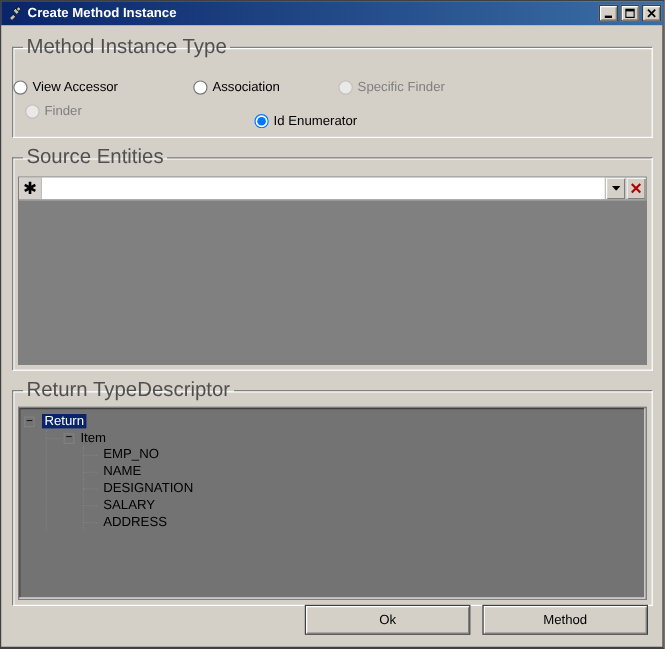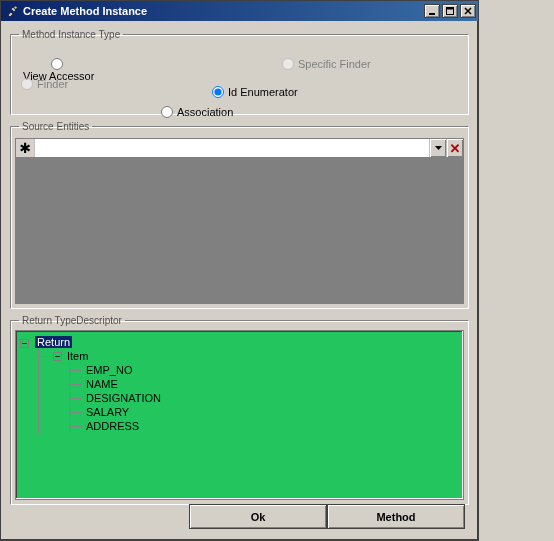--- a/index.html
+++ b/index.html
@@ -4,21 +4,21 @@
 <style>
   html, body {
     margin: 0;
     padding: 0;
     font-family: Tahoma, Arial, sans-serif;
     font-size: 11px;
     background: #d4d0c8;
     color: #000;
   }
   .window {
-    width: 479px;
+    width: 554px;
     height: 541px;
     background: #d4d0c8;
     border: 1px solid #404040;
     box-sizing: border-box;
     position: relative;
     box-shadow: inset -1px -1px 0 #404040, inset 1px 1px 0 #d4d0c8;
   }
   .titlebar {
     height: 20px;
     background: linear-gradient(to right, #0a246a, #3a6ea5);
@@ -79,21 +79,21 @@
     border: 1px solid #808080;
     border-right-color:#fff;
     border-bottom-color:#fff;
     box-shadow: inset 1px 1px 0 #fff;
     padding: 6px 8px 8px 8px;
     margin: 6px 6px 4px 6px;
   }
   legend {
     color: #505050;
     padding: 0 3px;
-    font-size: 10px;
+    font-size: 17px;
   }
   
   #grp-method {
     height: 70px;
     position: relative;
   }
   .radio-row {
     position: absolute;
     display: flex;
     align-items: center;
@@ -176,21 +176,21 @@
   #grp-return {
     position: relative;
     height: 174px;
   }
   .tree {
     position:absolute;
     top:4px;
     left:4px;
     right:4px;
     bottom:4px;
-    background:#22c55e;
+    background:#737373;
     border:1px solid #7f7f7f;
     box-shadow: inset -1px -1px 0 #fff, inset 1px 1px 0 #404040;
     box-sizing:border-box;
     padding:4px 4px;
     overflow:auto;
     font-size:11px;
     line-height:14px;
     color:#000;
   }
   .tree-node {
@@ -227,21 +227,21 @@
     border-top:1px dotted #808080;
     margin-left:-1px;
     margin-right:3px;
   }
   
   .buttons-row{
     position:absolute;
     right:10px;
     bottom:8px;
     display:flex;
-    font-weight:bold;
+    gap:10px;
   }
   .btn {
     width:136px;
     height:23px;
     background:#d4d0c8;
     border:1px solid #404040;
     box-shadow: inset 1px 1px 0 #fff, inset -1px -1px 0 #808080;
     font-size:11px;
     display:flex;
     align-items:center;
@@ -279,26 +279,26 @@
           </svg>
       </div>
     </div>
   </div>
 
   <div class="client">
 
     <fieldset id="grp-method">
       <legend>Method Instance Type</legend>
 
-      <label class="radio-row" style="top:18px; left:12px;flex-direction:column;">
+      <label class="radio-row" style="top:18px; left:0;">
         <input type="radio" name="mit" style="">
         <span>View Accessor</span>
       </label>
 
-      <label class="radio-row" style="top:18px; left:150px;margin-top:48px;">
+      <label class="radio-row" style="top:18px; left:150px;">
         <input type="radio" name="mit" style="">
         <span>Association</span>
       </label>
 
       <label class="radio-row" style="top:18px; left:271px;">
         <input type="radio" name="mit" disabled="" style="">
         <span class="disabled-label">Specific Finder</span>
       </label>
 
       <label class="radio-row" style="top:38px; left:10px;">

